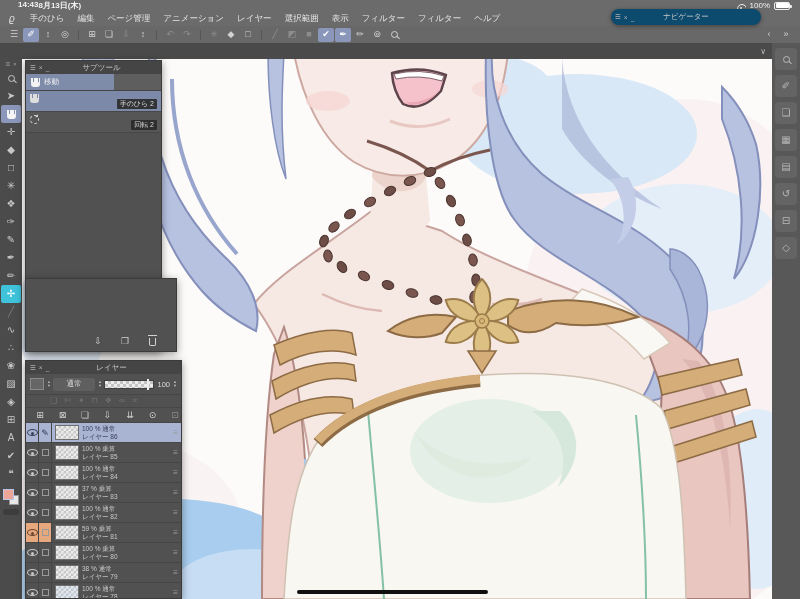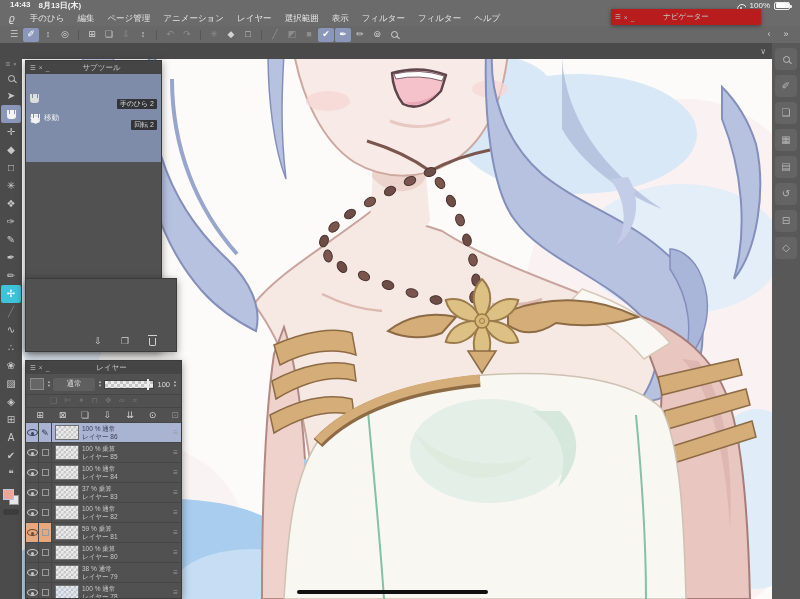--- a/index.html
+++ b/index.html
@@ -3,21 +3,21 @@
 <meta charset="utf-8">
 <style>
   * { margin:0; padding:0; box-sizing:border-box; }
   html,body { width:800px; height:599px; overflow:hidden; background:#333;
     font-family:"Liberation Sans","DejaVu Sans",sans-serif; }
   .screen { position:relative; width:800px; height:599px; overflow:hidden; background:#fcfbf9; }
 
   
   .statusbar { position:absolute; top:0; left:0; right:0; height:11px; background:#6b6b6b;
     color:#f2f2f2; font-size:8px; display:flex; align-items:center; padding:0 10px; z-index:30; }
-  .statusbar .left { display:flex; gap:8px; font-weight:bold; }
+  .statusbar .left { display:flex; font-weight:bold;margin-left:8px; }
   .statusbar .right { margin-left:auto; display:flex; align-items:center; gap:4px; }
   .icon-wifi { position:relative; width:10px; height:6px; overflow:hidden; display:inline-block; }
   .icon-wifi::before { content:""; position:absolute; left:1px; top:1px; width:8px; height:8px;
     border:1.4px solid #f0f0f0; border-radius:50%; }
   .icon-wifi::after { content:""; position:absolute; left:4px; top:4px; width:2px; height:2px;
     background:#f0f0f0; border-radius:50%; }
   .battery { position:relative; width:16px; height:8px; border:1px solid #eee; border-radius:2px; }
   .battery::before { content:""; position:absolute; inset:0.5px; background:#fff; border-radius:1px; }
   .battery::after { content:""; position:absolute; right:-3px; top:2px; width:2px; height:3px; background:#eee; border-radius:0 1px 1px 0; }
 
@@ -89,21 +89,21 @@
 
   
   .panel { position:absolute; background:#515151; border:1px solid #3b3b3b;
     box-shadow:0 2px 8px rgba(0,0,0,.4); z-index:28; }
   .phead { height:13px; background:#454545; display:flex; align-items:center; justify-content:center;
     position:relative; color:#cacaca; font-size:7.5px;padding-left:16px; }
   .wctl { position:absolute; left:4px; top:0; bottom:0; display:flex; align-items:center; gap:3px;
     color:#b2b2b2; font-size:6.5px; }
 
   .panel-subtool { left:25px; top:60px; width:137px; height:292px; }
-  .stgroup { height:17px; display:flex; border-bottom:1px solid #454545;flex-direction:column; }
+  .stgroup { height:17px; display:flex; border-bottom:1px solid #454545; }
   .stgsel { flex:0 0 88px; background:#7e8caa; display:flex; align-items:center; gap:4px;
     padding-left:5px; color:#f3f3f3; font-size:7.5px; }
   .stgfill { flex:1; background:#5e5e5e; }
   .strow { height:21px; display:flex; align-items:flex-start; padding:2px 4px;
     background:#565656; border-bottom:1px solid #474747; color:#dedede; }
   .strow.sel { background:#7c89a8; }
   .strow .ic { margin-top:1px; }
   .slabel { margin-left:auto; align-self:flex-end; background:rgba(42,42,42,.9); color:#dcdcdc;
     font-size:7px; padding:0 3px; border-radius:1px; }
 
@@ -133,23 +133,23 @@
   .lrow .thumb { width:24px; height:15px; align-self:center; margin:0 3px; border:1px solid #6e6e6e;
     background-size:5px 5px; background-position:0 0,2.5px 2.5px; }
   .ltxt { flex:1; display:flex; flex-direction:column; justify-content:center; line-height:7.5px; }
   .l1,.l2 { font-size:6.5px; }
   .handle { width:11px; display:flex; align-items:center; justify-content:center; color:#9a9a9a; font-size:8px; }
   .lrow.sel { background:#a9b3d2; color:#3a4158; }
   .lrow.sel .pen { display:inline; }
   .lrow.orange .cell { background:#e8a87d; color:#6b4631; }
   .lrow.art .thumb { background-color:#dfe9f5; }
 
-  .panel-nav { left:611px; top:9px; width:150px; height:16px; background:#b91c1c; z-index:35;
+  .panel-nav { left:611px; top:9px; width:150px; height:16px; background:#0c4a6e; z-index:35;
     display:flex; align-items:center; justify-content:center; color:#c9c9c9; font-size:7.5px;
-    box-shadow:0 1px 4px rgba(0,0,0,.4); position:absolute; }
+    box-shadow:0 1px 4px rgba(0,0,0,.4); position:absolute;border-radius:8px; }
 
   
   .canvas { position:absolute; left:22px; top:59px; width:750px; height:540px; z-index:1; background:#fcfbf9; }
   .home-indicator { position:absolute; left:297px; top:590px; width:191px; height:4px;
     background:#101010; border-radius:2px; z-index:40; }
 </style>
 </head>
 <body>
 
 <div class="screen">

